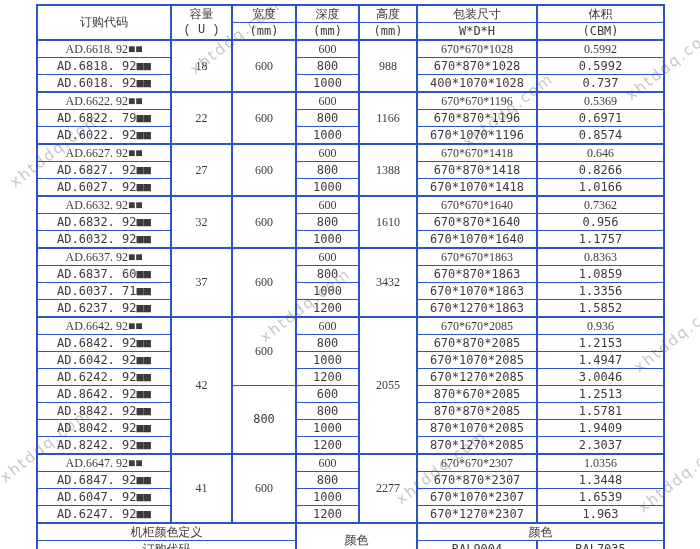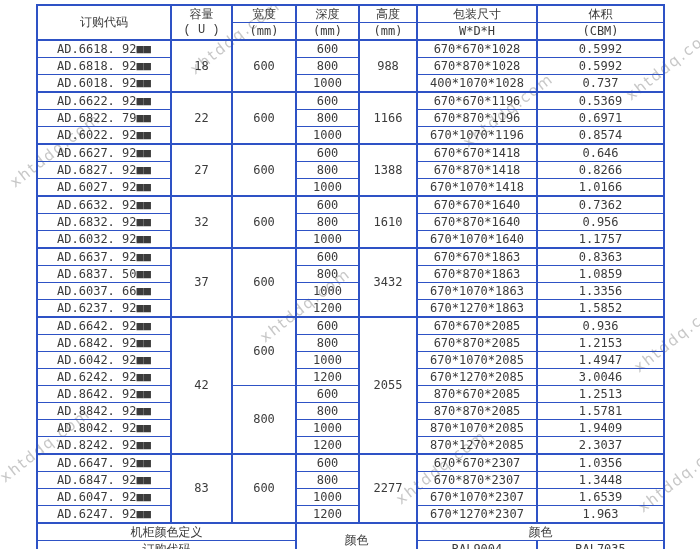--- a/index.html
+++ b/index.html
@@ -12,21 +12,21 @@
       font-family:"DejaVu Sans","Liberation Sans",sans-serif;}
   
   table.spec{position:absolute;left:36px;top:4px;border-collapse:collapse;table-layout:fixed;
       width:627px;z-index:2;font-size:12px;color:#3b3b3b;background:transparent;
       border:2px solid #2e52c5;}
   table.spec td{border:1px solid #2e52c5;border-left-width:2px;border-right-width:2px;
       text-align:center;height:16px;line-height:15px;padding:0;overflow:hidden;white-space:nowrap;}
   thead td{height:15px;}
   thead tr.hdr2 td{border-bottom-width:2px;margin-top:19px;}
   td.twoline{line-height:14px;font-family:Liberation Mono, monospace;}
-  tr.group-start td{border-top-width:2px;}
+  tr.group-start td{border-top-width:2px;font-family:Liberation Serif, serif;}
   td.thick-top{border-top-width:2px;}
   tbody.bottom tr.sec-start td{border-top-width:2px;}
 </style>
 </head>
 <body>
 
 <div class="stage">
 
   <span class="wm" style="left:192px;top:62px;">xhtddq.com</span>
   <span class="wm" style="left:12px;top:175px;">xhtddq.com</span>
@@ -158,27 +158,27 @@
         <tr class="group-start">
           <td>AD.6637. 92■■</td>
           <td rowspan="4">37</td>
           <td rowspan="4">600</td>
           <td>600</td>
           <td rowspan="4">3432</td>
           <td>670*670*1863</td>
           <td>0.8363</td>
         </tr>
         <tr>
-          <td>AD.6837. 50■■</td>
+          <td>AD.6837. 60■■</td>
           <td>800</td>
           <td>670*870*1863</td>
           <td>1.0859</td>
         </tr>
         <tr>
-          <td>AD.6037. 66■■</td>
+          <td>AD.6037. 71■■</td>
           <td>1000</td>
           <td>670*1070*1863</td>
           <td>1.3356</td>
         </tr>
         <tr>
           <td>AD.6237. 92■■</td>
           <td>1200</td>
           <td>670*1270*1863</td>
           <td>1.5852</td>
         </tr>
@@ -229,21 +229,21 @@
           <td>1.9409</td>
         </tr>
         <tr>
           <td>AD.8242. 92■■</td>
           <td>1200</td>
           <td>870*1270*2085</td>
           <td>2.3037</td>
         </tr>
         <tr class="group-start">
           <td>AD.6647. 92■■</td>
-          <td rowspan="4">83</td>
+          <td rowspan="4">41</td>
           <td rowspan="4">600</td>
           <td>600</td>
           <td rowspan="4">2277</td>
           <td>670*670*2307</td>
           <td>1.0356</td>
         </tr>
         <tr>
           <td>AD.6847. 92■■</td>
           <td>800</td>
           <td>670*870*2307</td>

